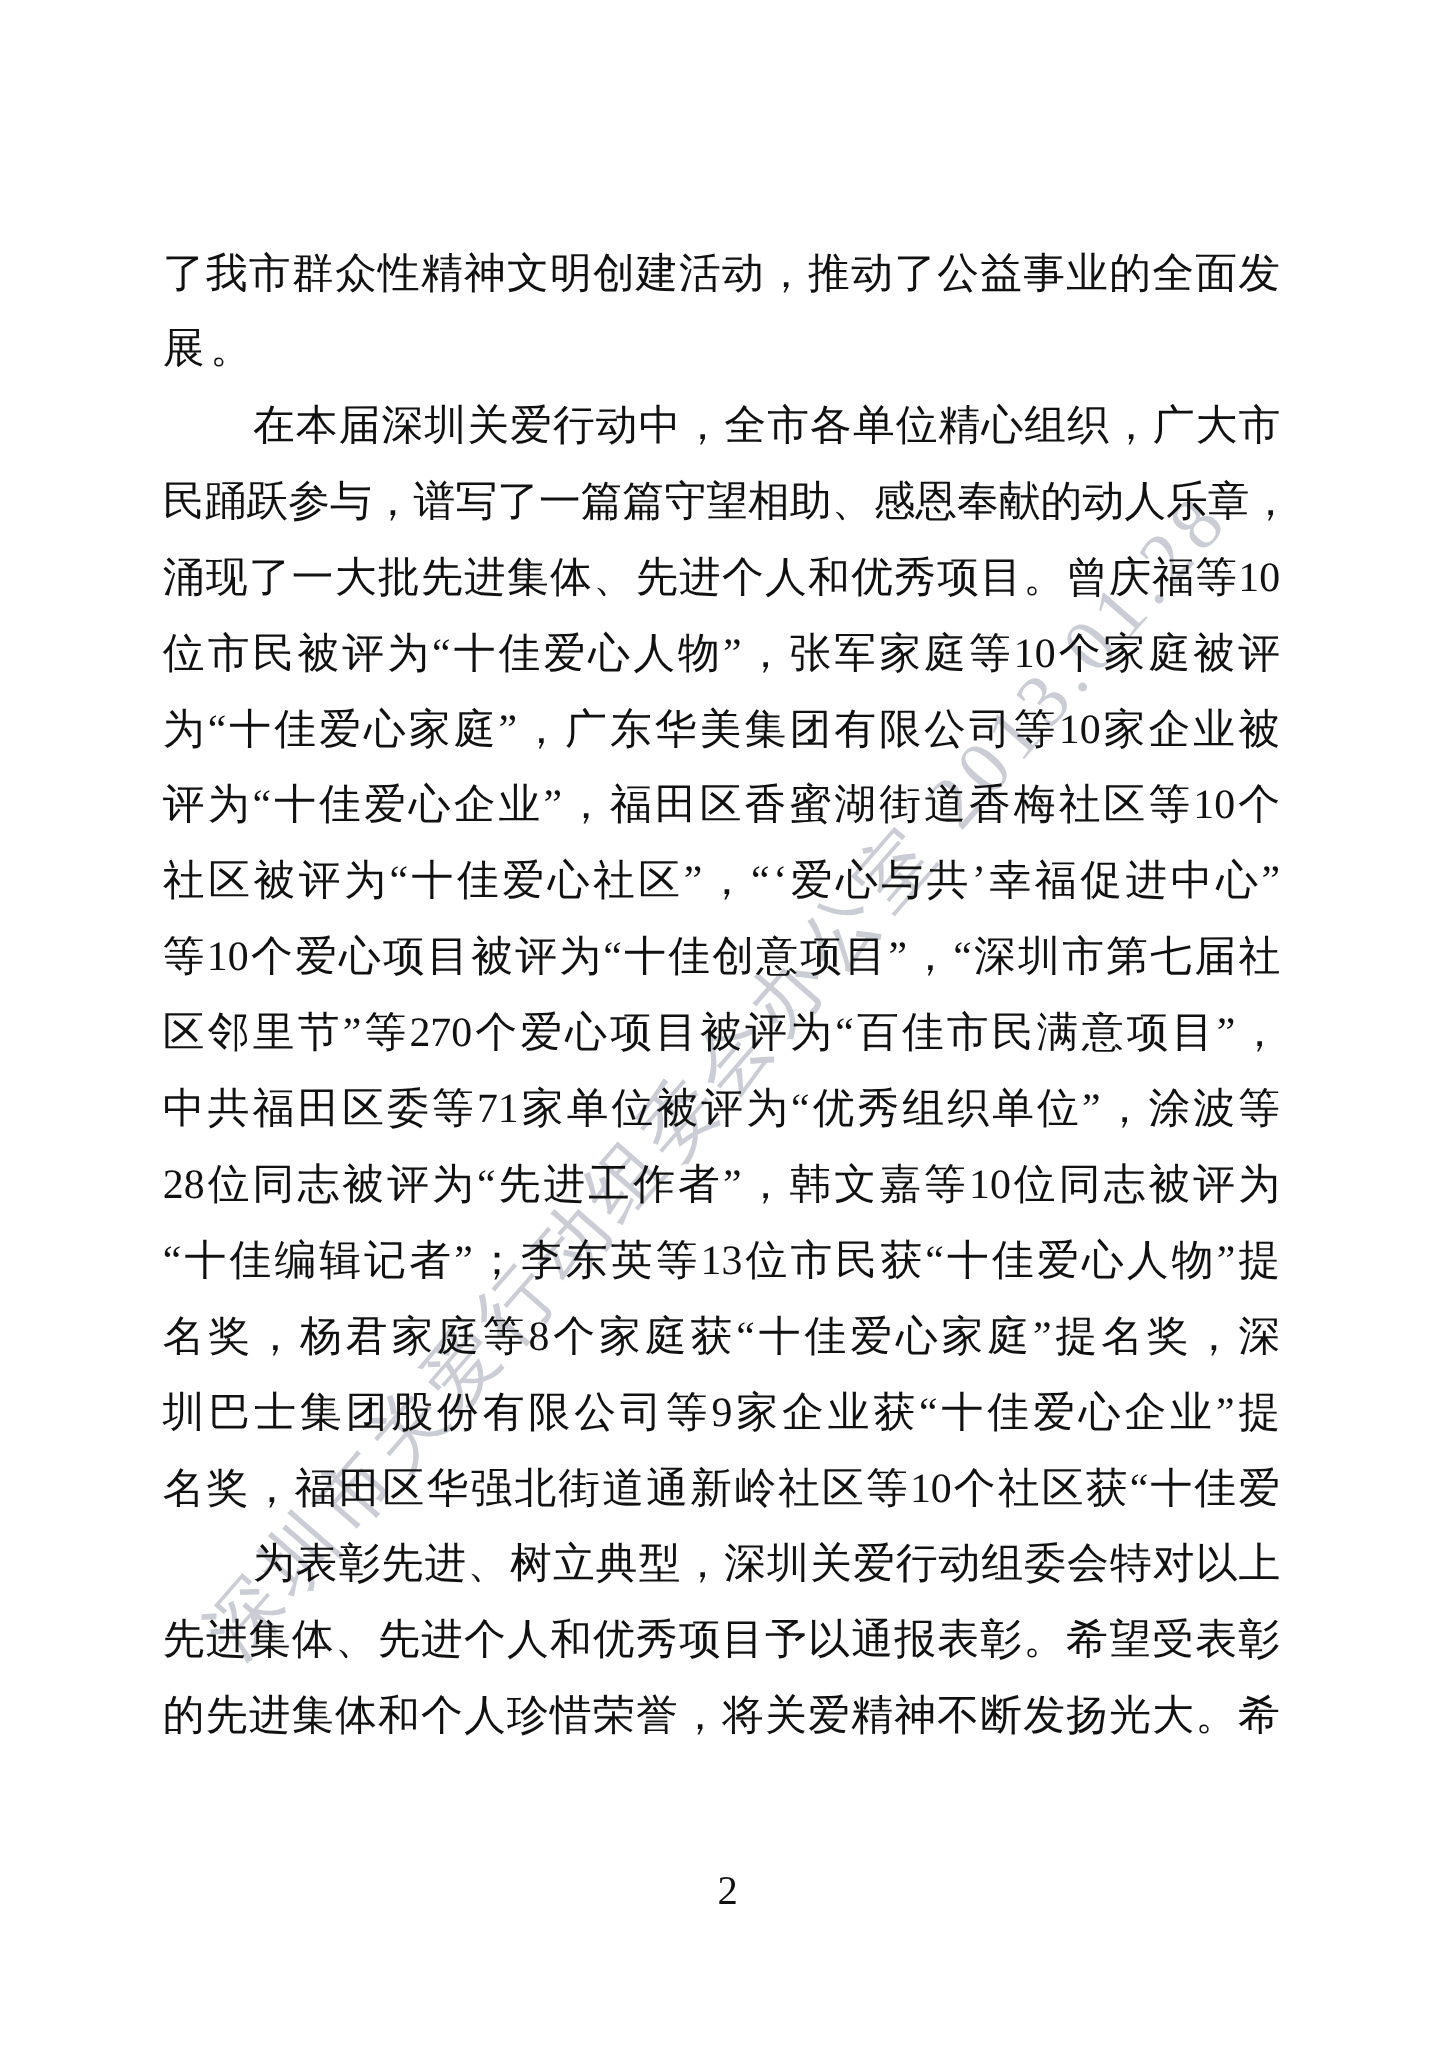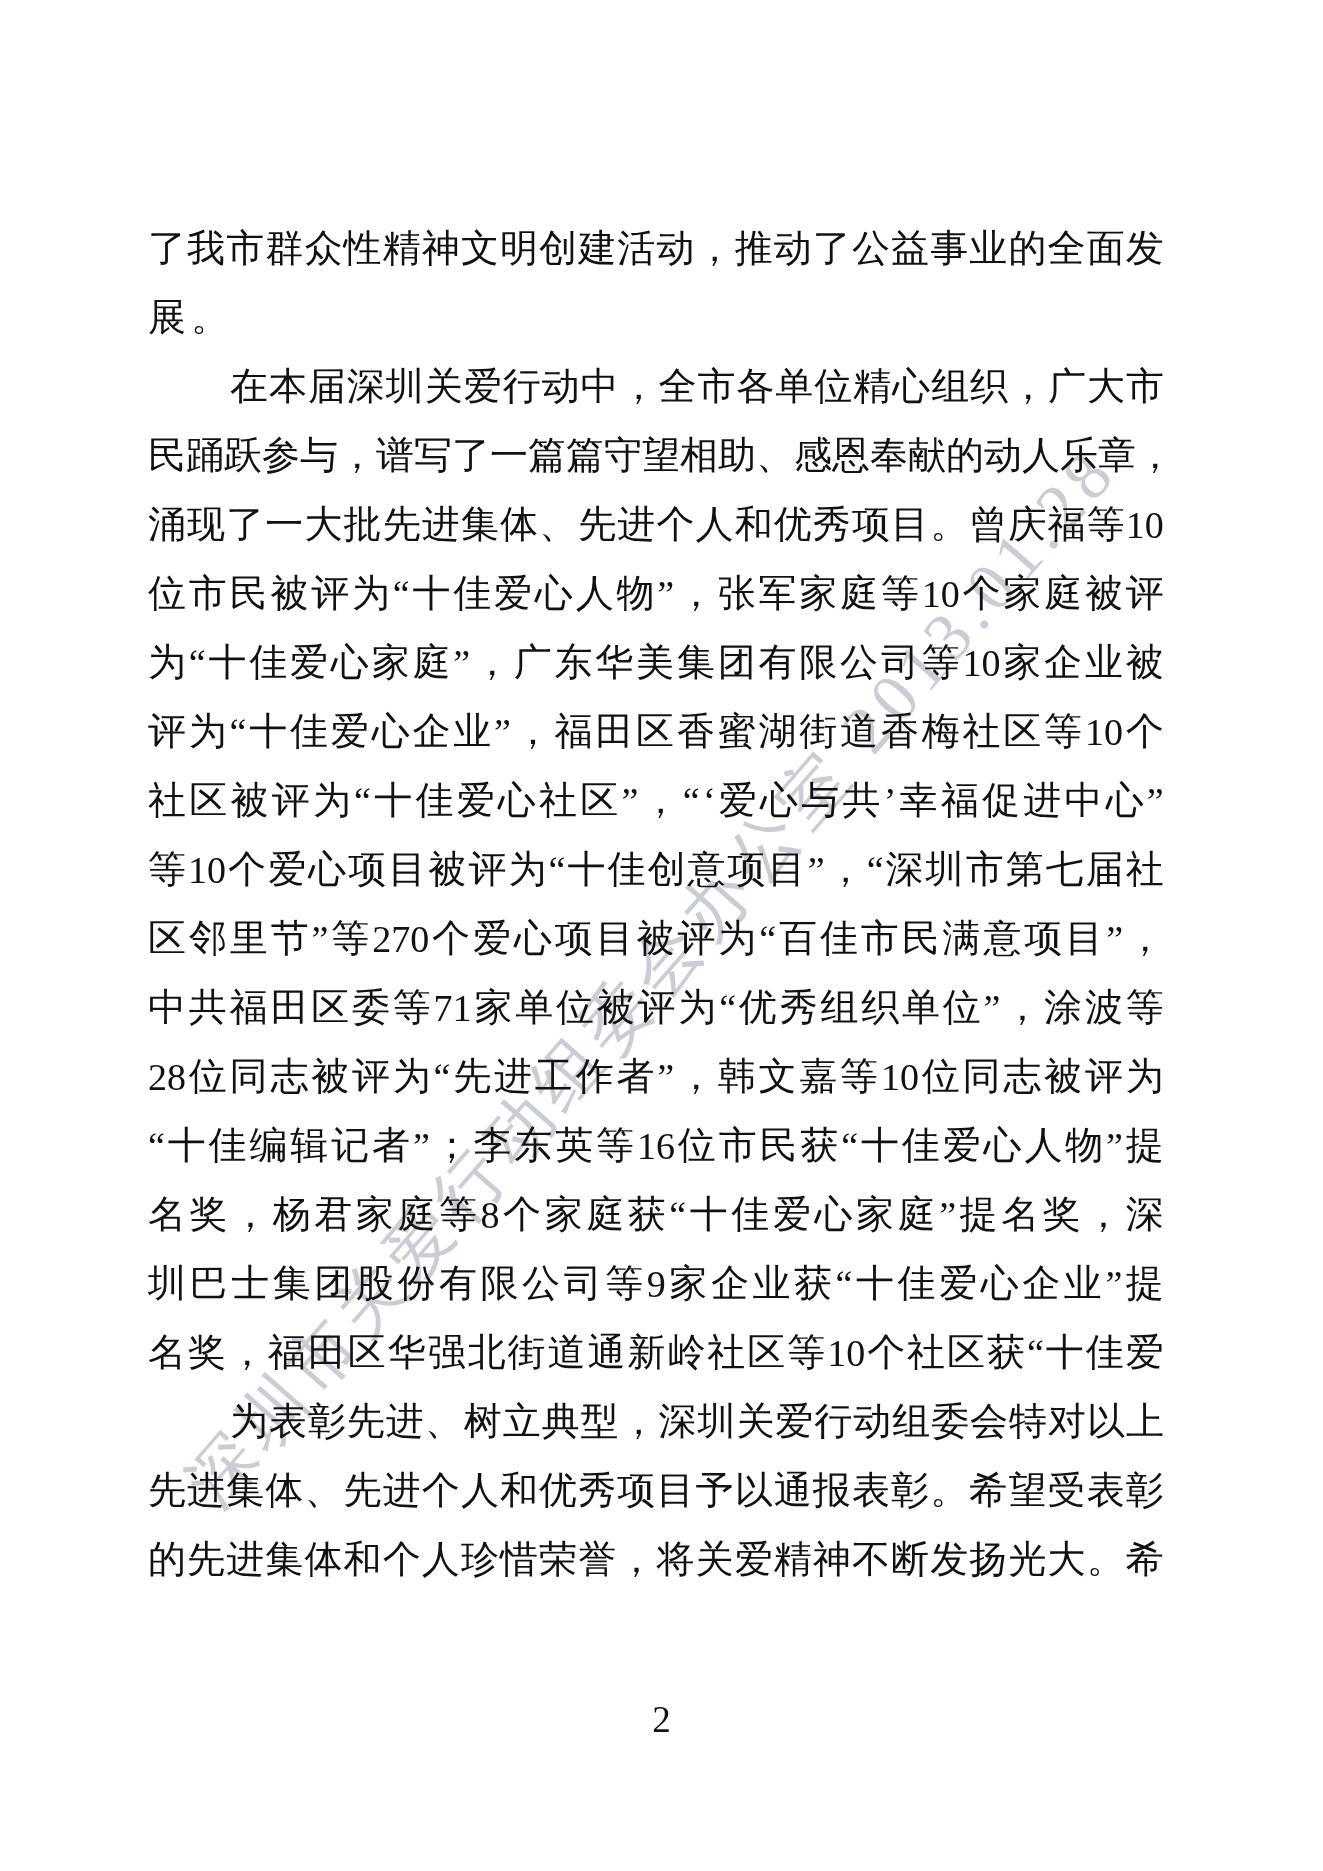--- a/index.html
+++ b/index.html
@@ -407,21 +407,21 @@
         <span>编</span>
         <span>辑</span>
         <span>记</span>
         <span>者</span>
         <span>”</span>
         <span>；</span>
         <span>李</span>
         <span>东</span>
         <span>英</span>
         <span>等</span>
-        <span>16</span>
+        <span>13</span>
         <span>位</span>
         <span>市</span>
         <span>民</span>
         <span>获</span>
         <span>“</span>
         <span>十</span>
         <span>佳</span>
         <span>爱</span>
         <span>心</span>
         <span>人</span>

